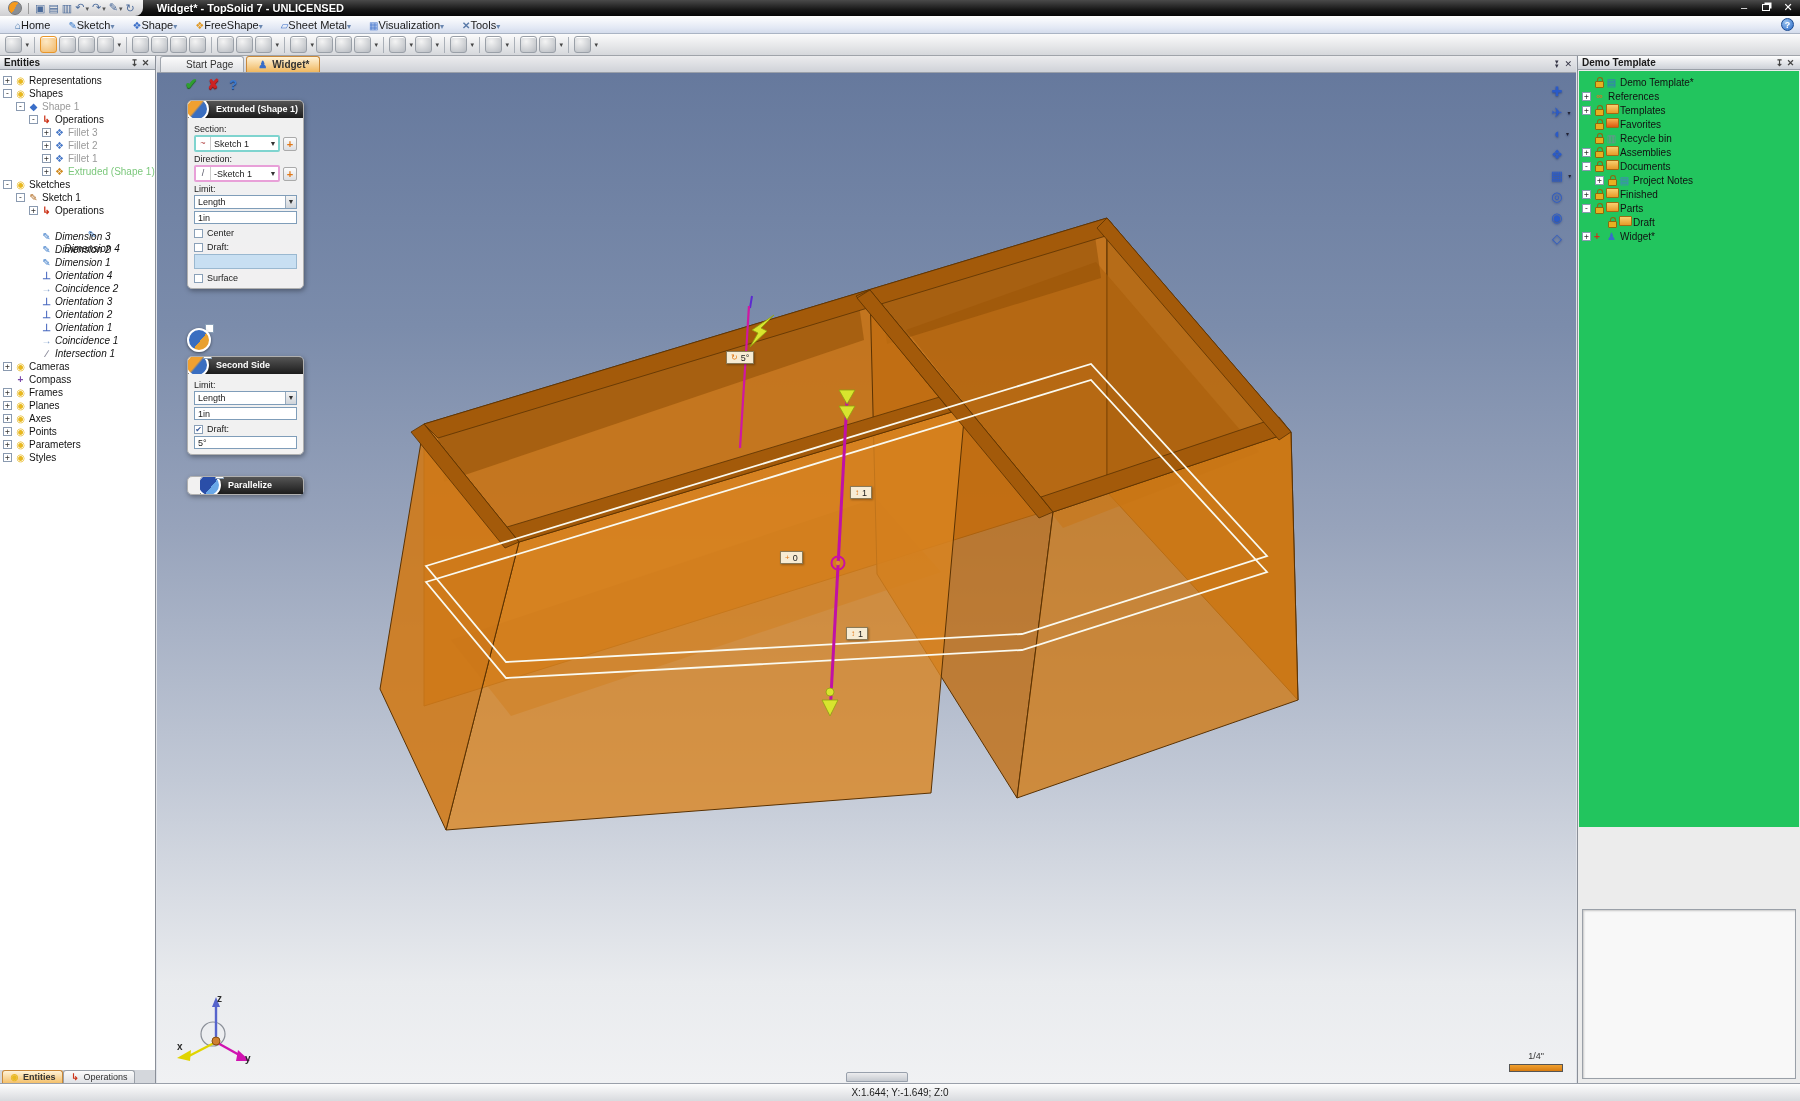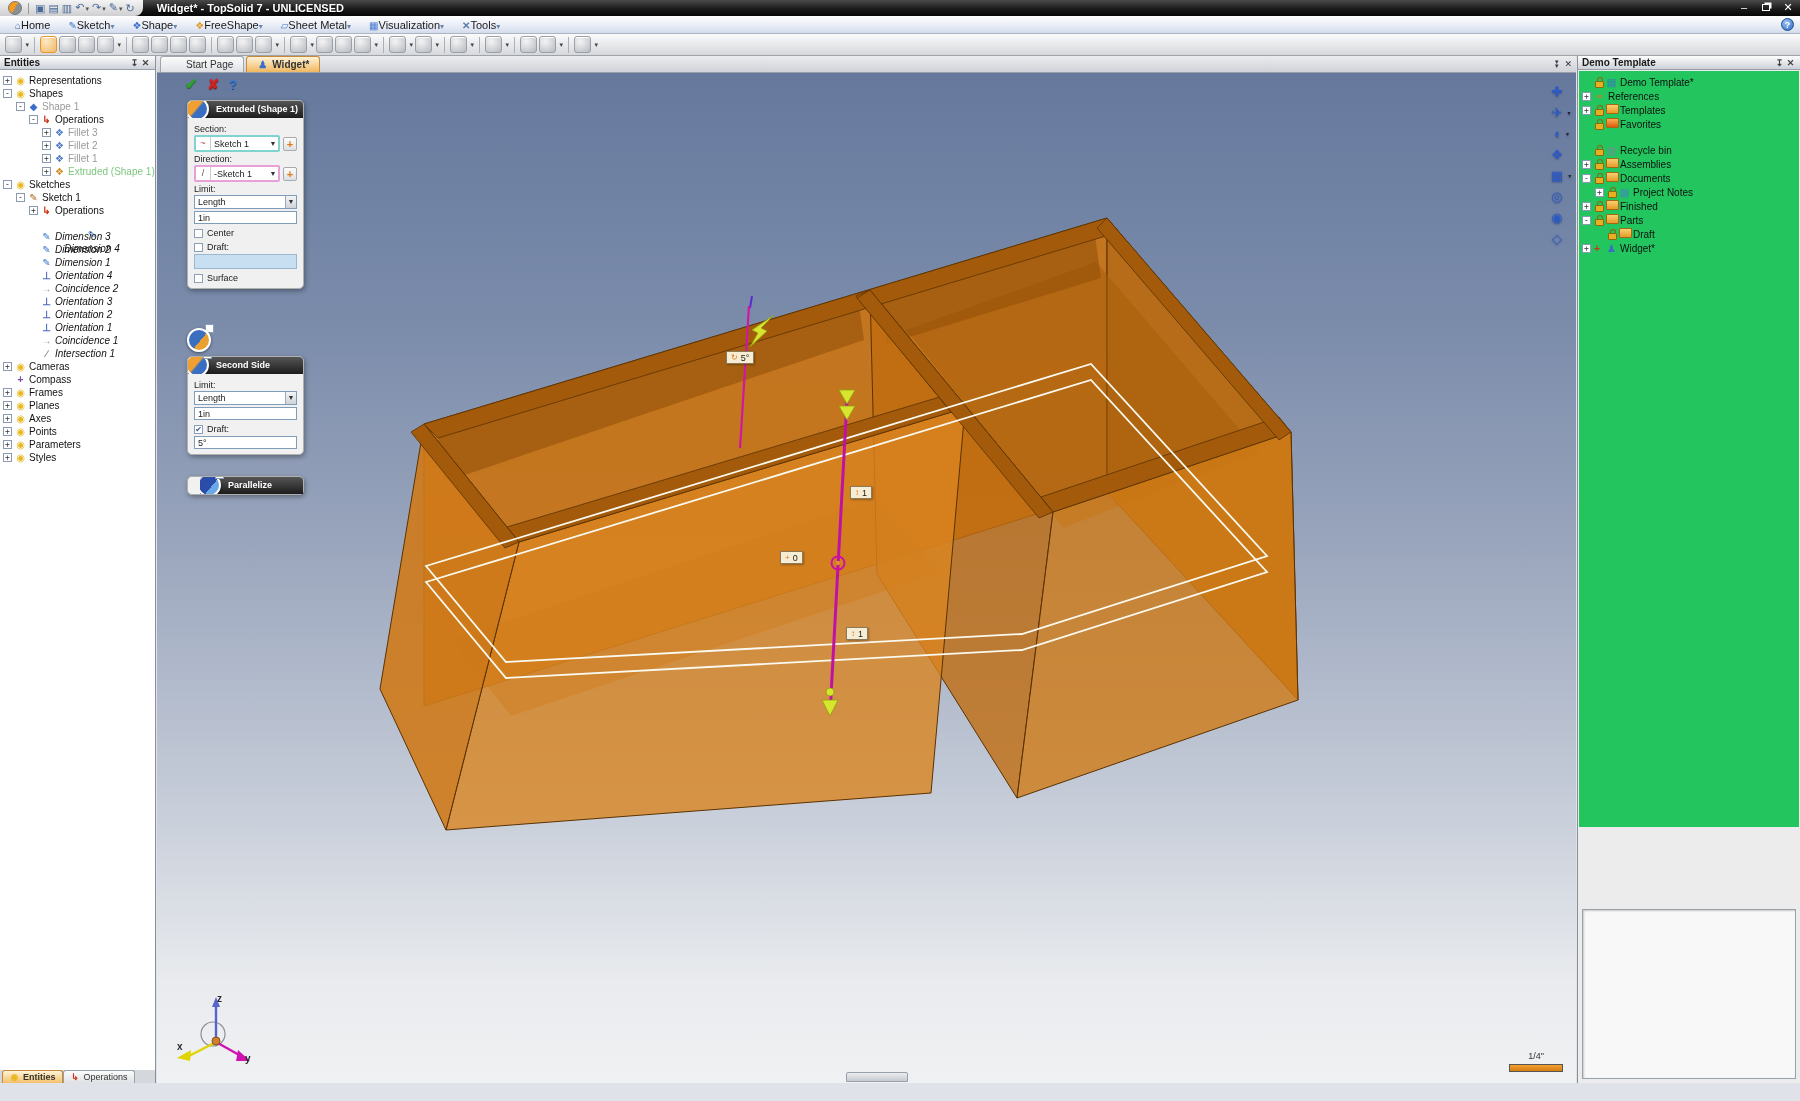--- a/index.html
+++ b/index.html
@@ -746,21 +746,21 @@
           <span class="pre i-lock"></span>
           <span class="ticon i-folder"></span>
           <span class="lbl">Templates</span>
         </div>
         <div class="trow" style="padding-left: 3px;">
           <span class="exp"></span>
           <span class="pre i-lock"></span>
           <span class="ticon i-fav"></span>
           <span class="lbl">Favorites</span>
         </div>
-        <div class="trow" style="padding-left: 3px; margin-top: 12px;">
+        <div class="trow" style="padding-left: 3px;">
           <span class="exp"></span>
           <span class="pre i-lock"></span>
           <span class="ticon i-trash"></span>
           <span class="lbl">Recycle bin</span>
         </div>
         <div class="trow" style="padding-left: 3px;">
           <span class="exp">+</span>
           <span class="pre i-lock"></span>
           <span class="ticon i-folder"></span>
           <span class="lbl">Assemblies</span>
@@ -798,14 +798,17 @@
         <div class="trow" style="padding-left: 3px;">
           <span class="exp">+</span>
           <span class="pre i-plusmark"></span>
           <span class="ticon i-person"></span>
           <span class="lbl">Widget*</span>
         </div>
       </div>
     <div id="preview-pane"></div>
   </div>
 
+  <div id="statusbar">
+    <span>X:1.644; Y:-1.649; Z:0</span>
+  </div>
 
 </div>
 
 </body></html>

